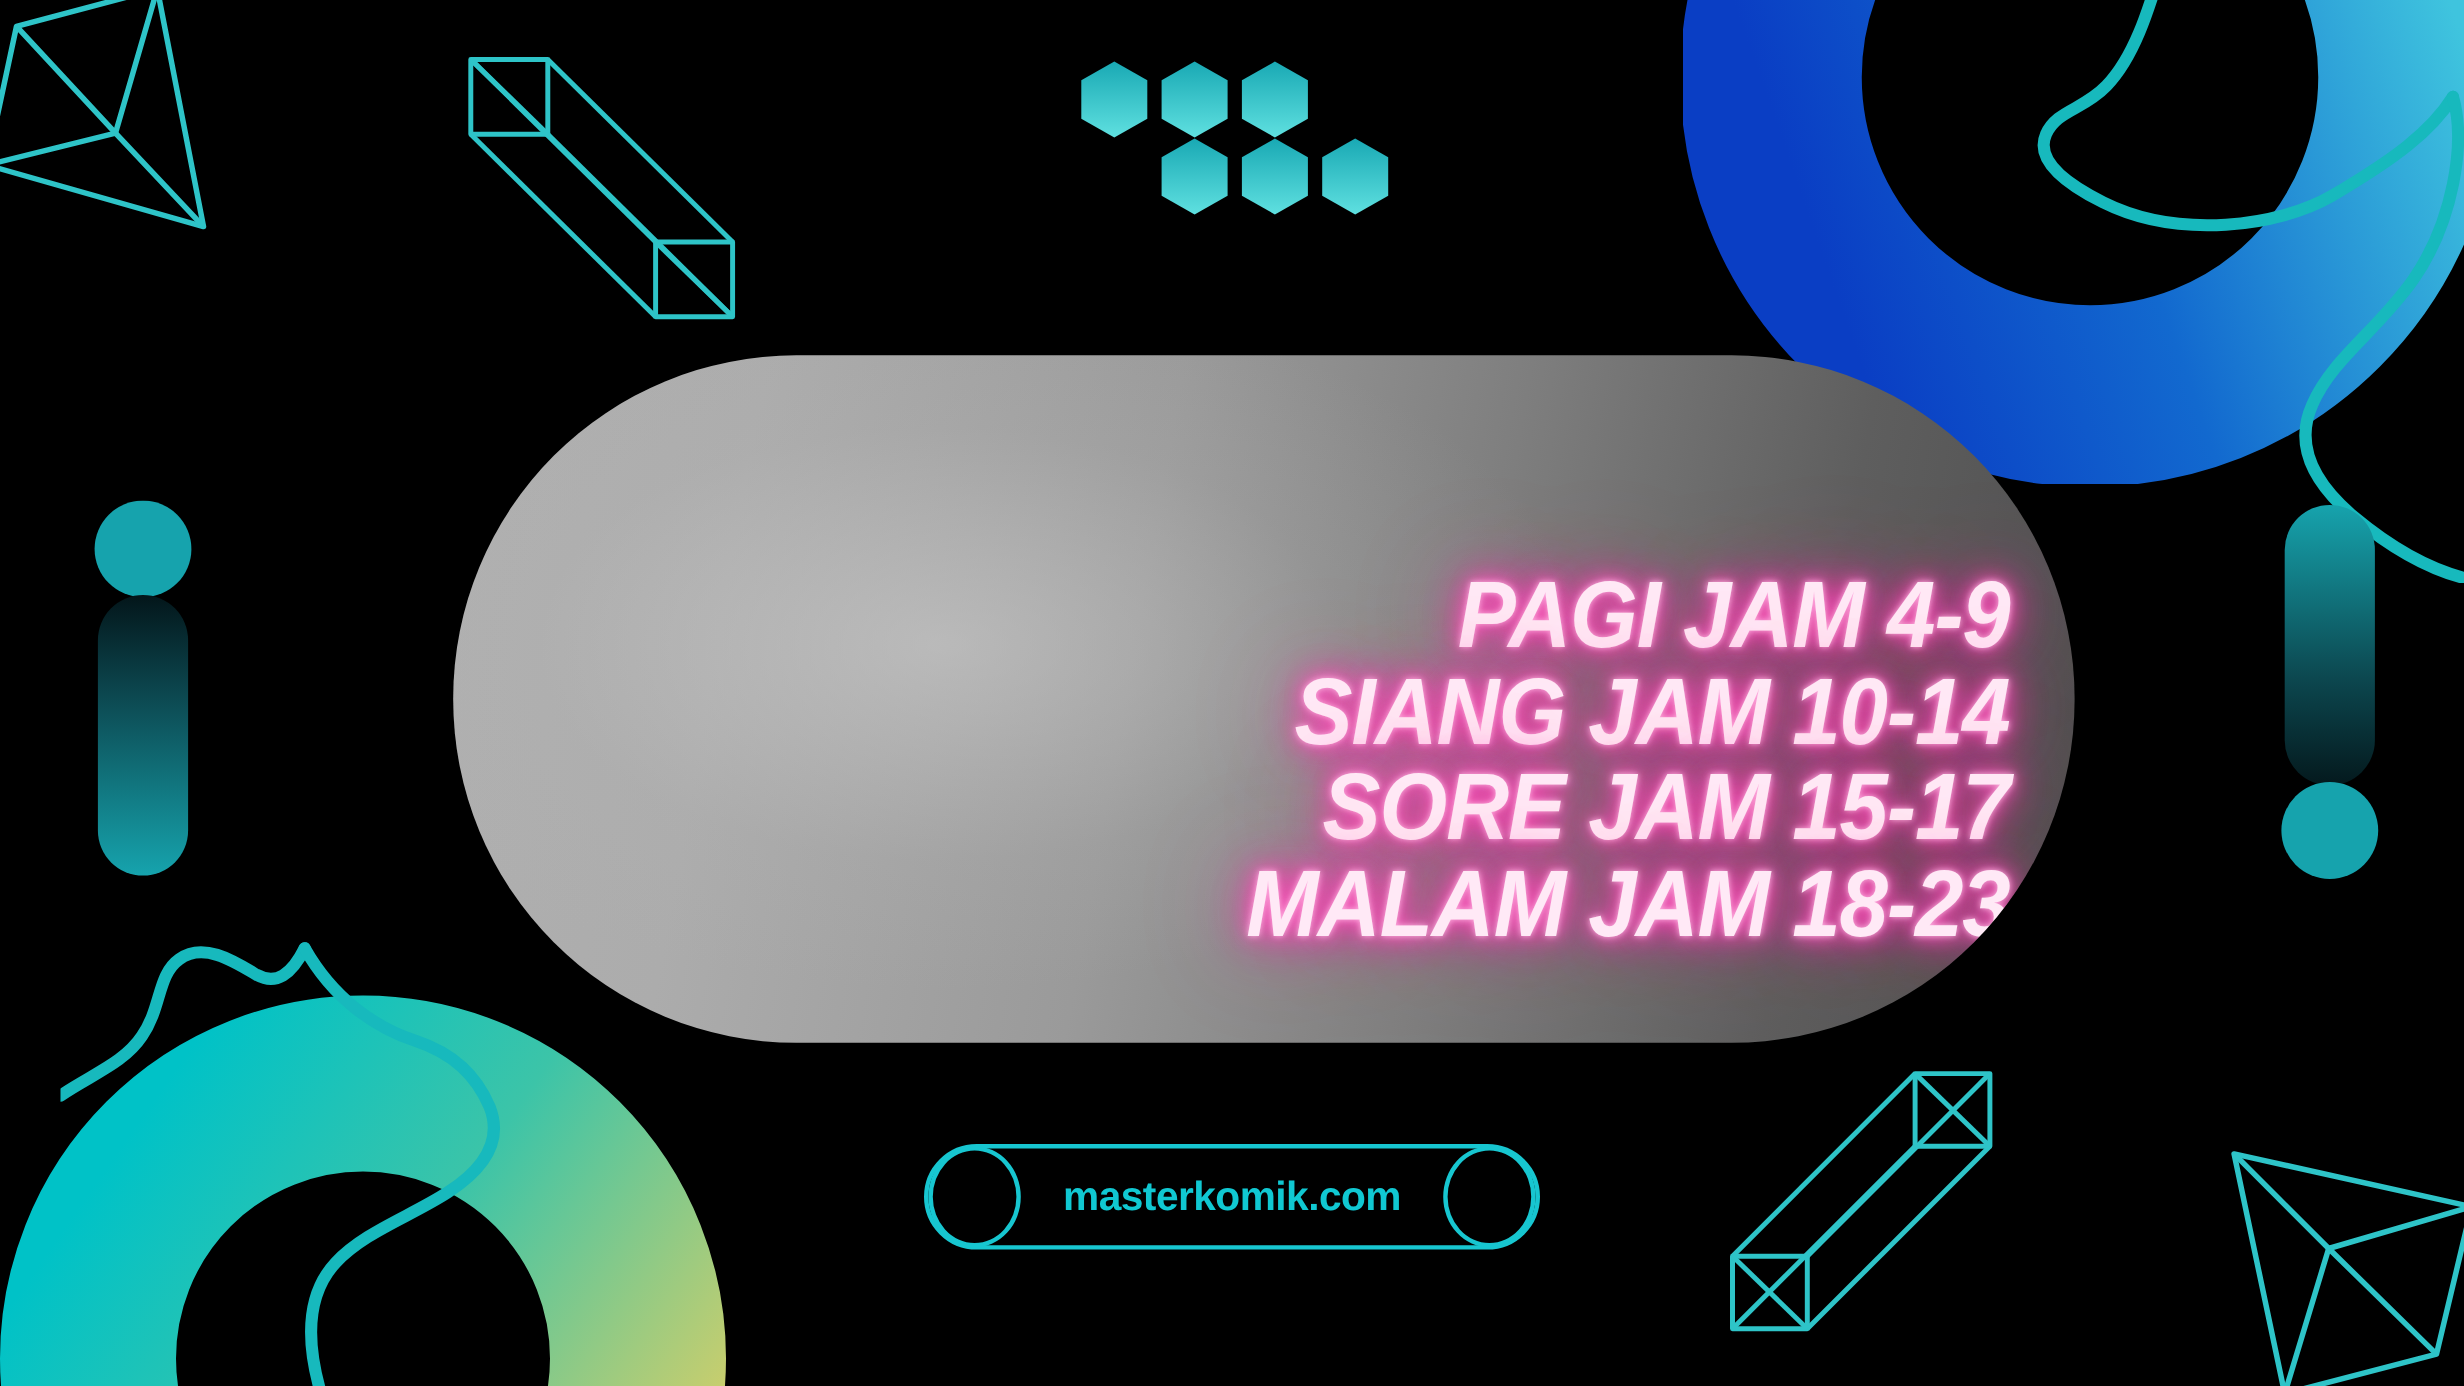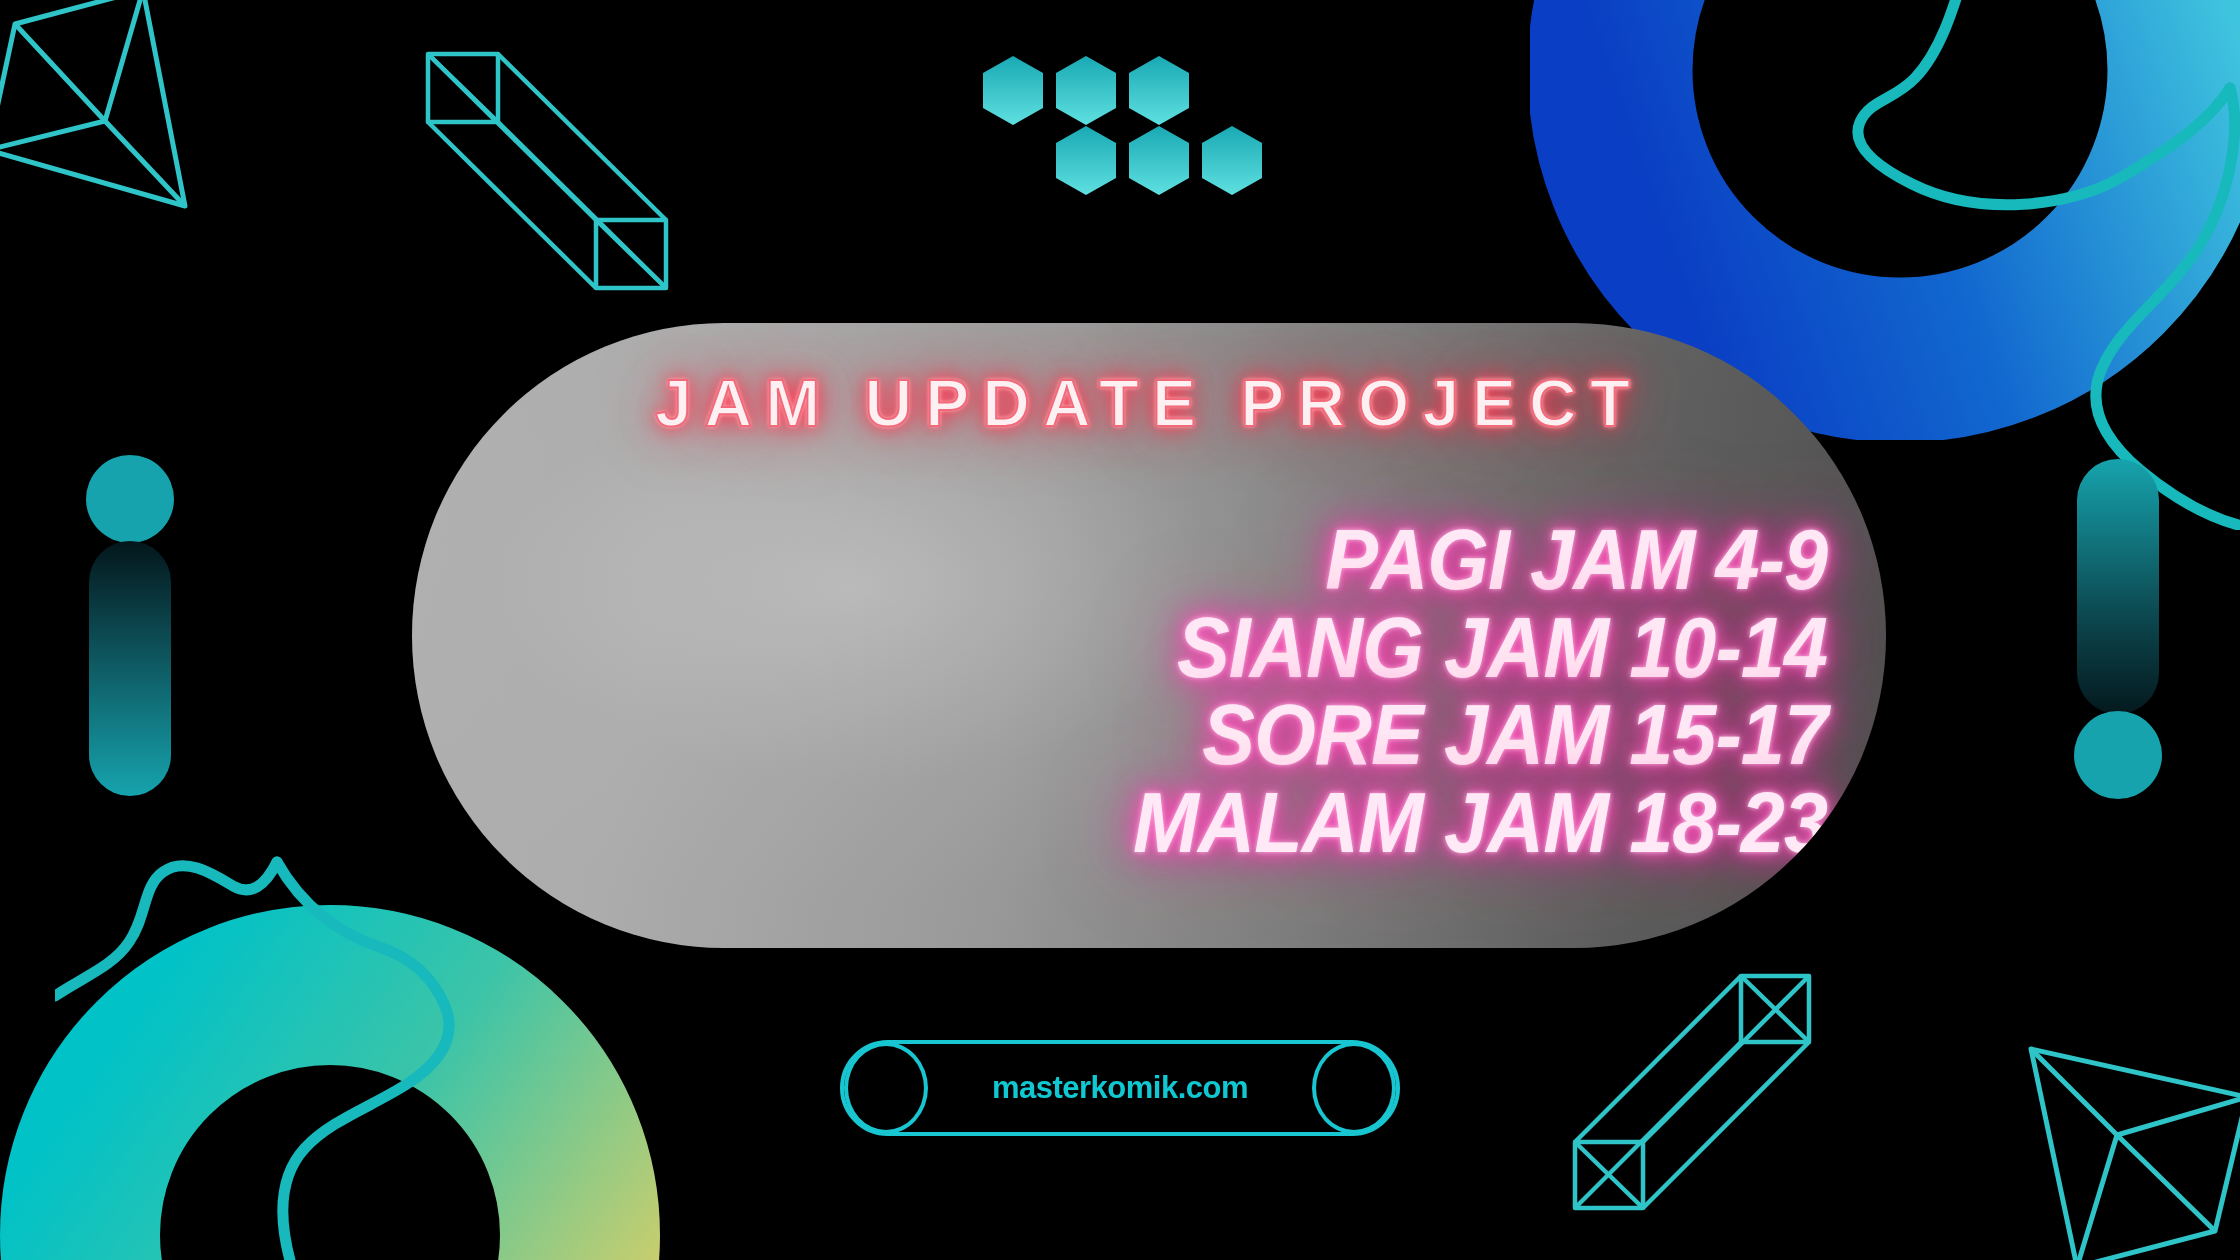--- a/index.html
+++ b/index.html
@@ -135,21 +135,21 @@
   }
   #url-badge .cap.left { left: 4px; }
   #url-badge .cap.right { right: 4px; }
   #url-text {
     position: absolute;
     inset: 0;
     display: flex;
     align-items: center;
     justify-content: center;
     font-family: "Liberation Sans", sans-serif;
-    font-size: 31px;
+    font-size: 37px;
     font-weight: 700;
     color: #10c8d2;
     letter-spacing: -0.5px;
   }
 </style>
 </head>
 <body>
 
 <div id="stage">
 
@@ -289,21 +289,20 @@
     <svg width="230" height="235" viewBox="0 0 230 235">
       <g fill="none" stroke="#2ec4c8" stroke-width="5" stroke-linejoin="round">
         <path d="M6 14 L222 62 L190 196 L52 232 Z"></path>
         <path d="M6 14 L92 100 L190 196"></path>
         <path d="M222 62 L92 100 L52 232"></path>
       </g>
     </svg>
   </div>
 
   <div id="panel">
-    <div id="panel-title">JAM UPDATE PROJECT</div>
 
     <div id="schedule">
       <div class="line">PAGI JAM 4-9</div>
       <div class="line">SIANG JAM 10-14</div>
       <div class="line">SORE JAM 15-17</div>
       <div class="line">MALAM JAM 18-23</div>
     </div>
   </div>
 
   <div id="url-badge">

